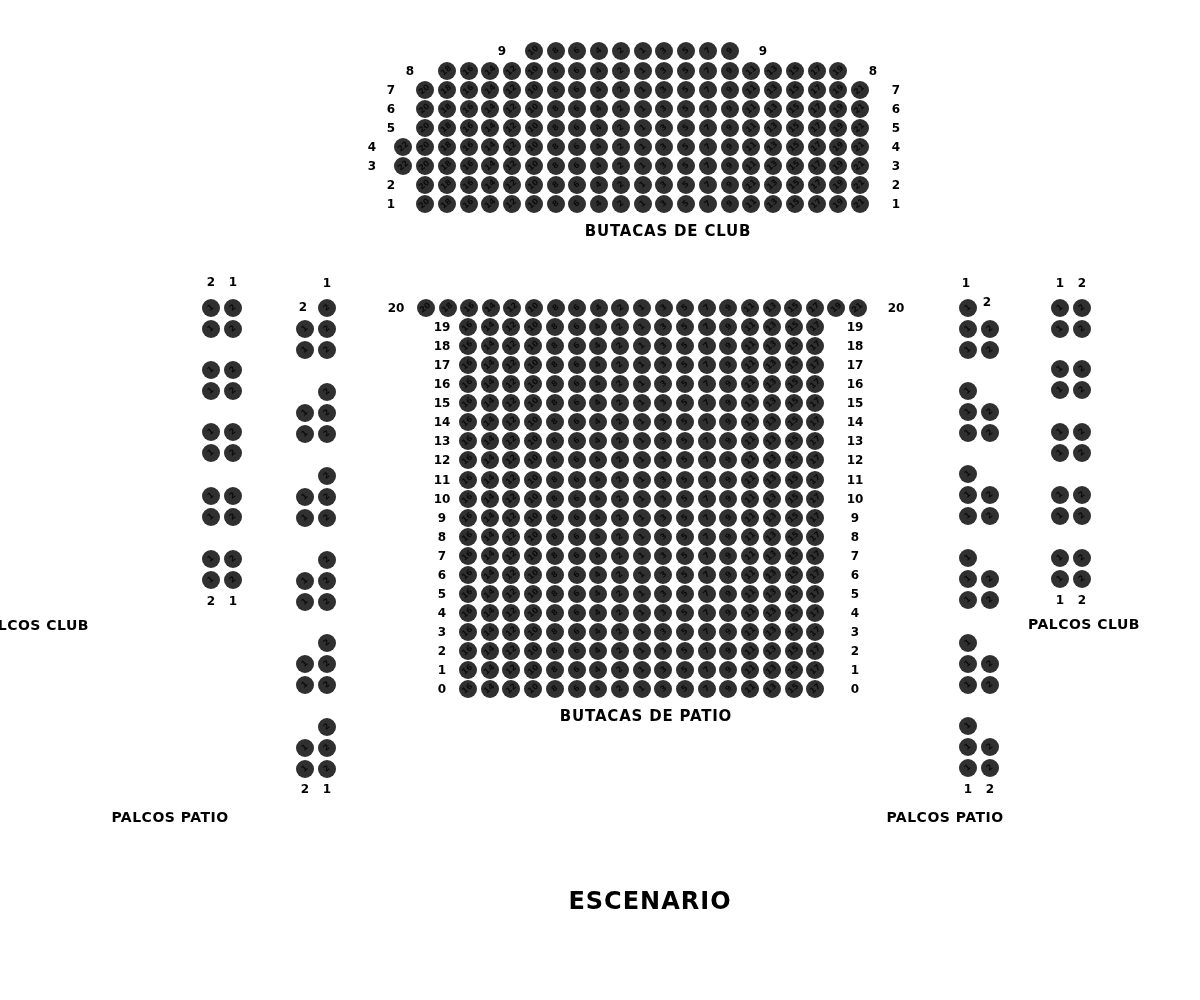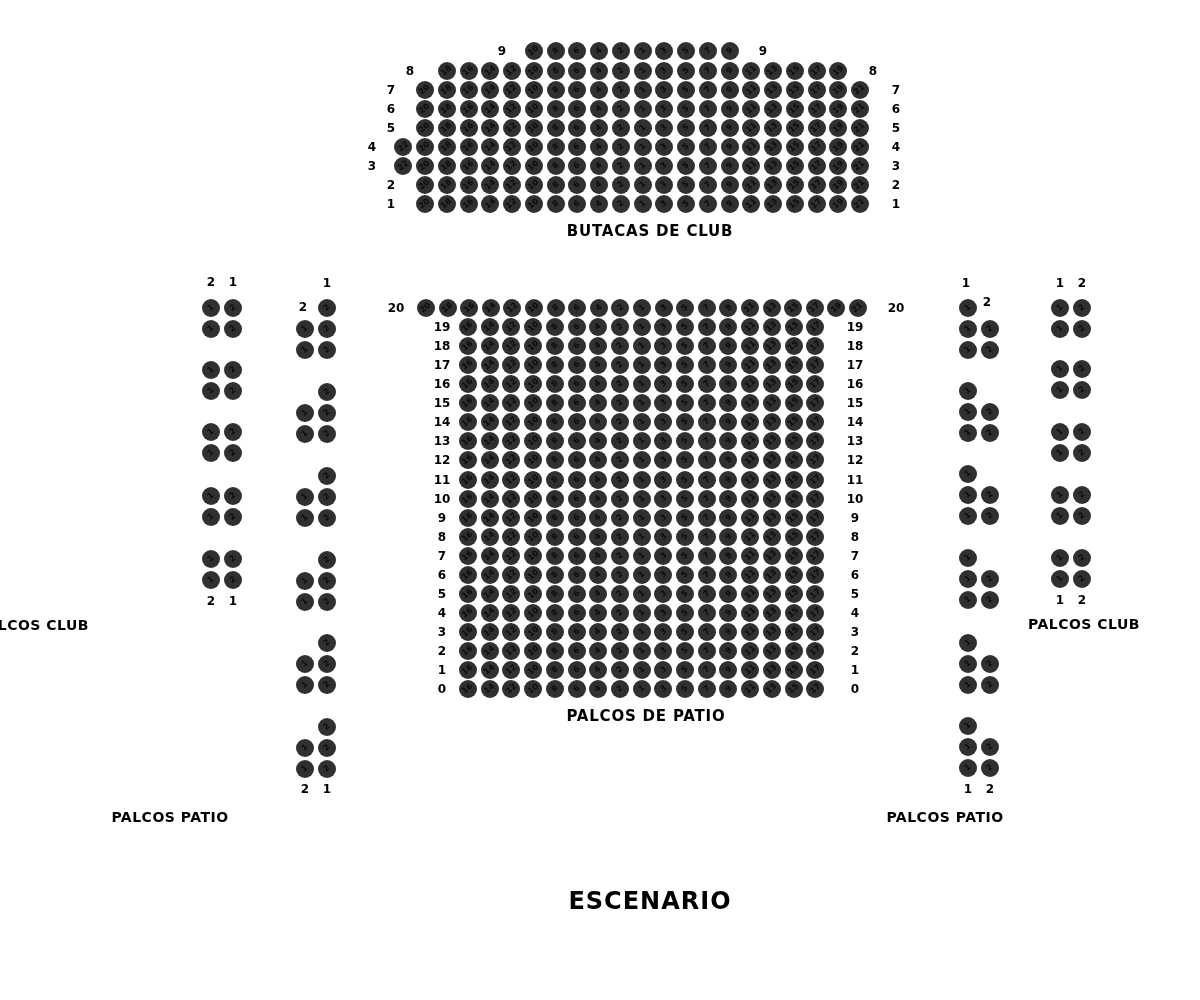--- a/index.html
+++ b/index.html
@@ -2015,22 +2015,22 @@
         <span class="seat-num" style="color: rgb(11, 11, 11);">2</span>
       </div>
       <div class="seat" style="left: 1051px; top: 569.5px; background: rgb(48, 48, 48);">
         <span class="seat-num" style="color: rgb(11, 11, 11);">1</span>
       </div>
       <div class="seat" style="left: 1073px; top: 569.5px; background: rgb(48, 48, 48);">
         <span class="seat-num" style="color: rgb(11, 11, 11);">2</span>
       </div>
     </div>
 
-  <div class="caption" style="left: 650px; top: 231px;">BUTACAS DE CLUB</div>
-  <div class="caption" style="left: 646px; top: 716px;">PALCOS DE PATIO</div>
+  <div class="caption" style="left: 668px; top: 231px;">BUTACAS DE CLUB</div>
+  <div class="caption" style="left: 646px; top: 716px;">BUTACAS DE PATIO</div>
 
   <div class="seclabel" style="left: 33px; top: 625px;">PALCOS CLUB</div>
   <div class="seclabel" style="left: 170px; top: 817px;">PALCOS PATIO</div>
   <div class="seclabel" style="left: 945px; top: 817px;">PALCOS PATIO</div>
   <div class="seclabel" style="left: 1084px; top: 624px;">PALCOS CLUB</div>
 
   <div class="stage" style="left: 650px; top: 901px;">ESCENARIO</div>
 </div>
 
 </body></html>

